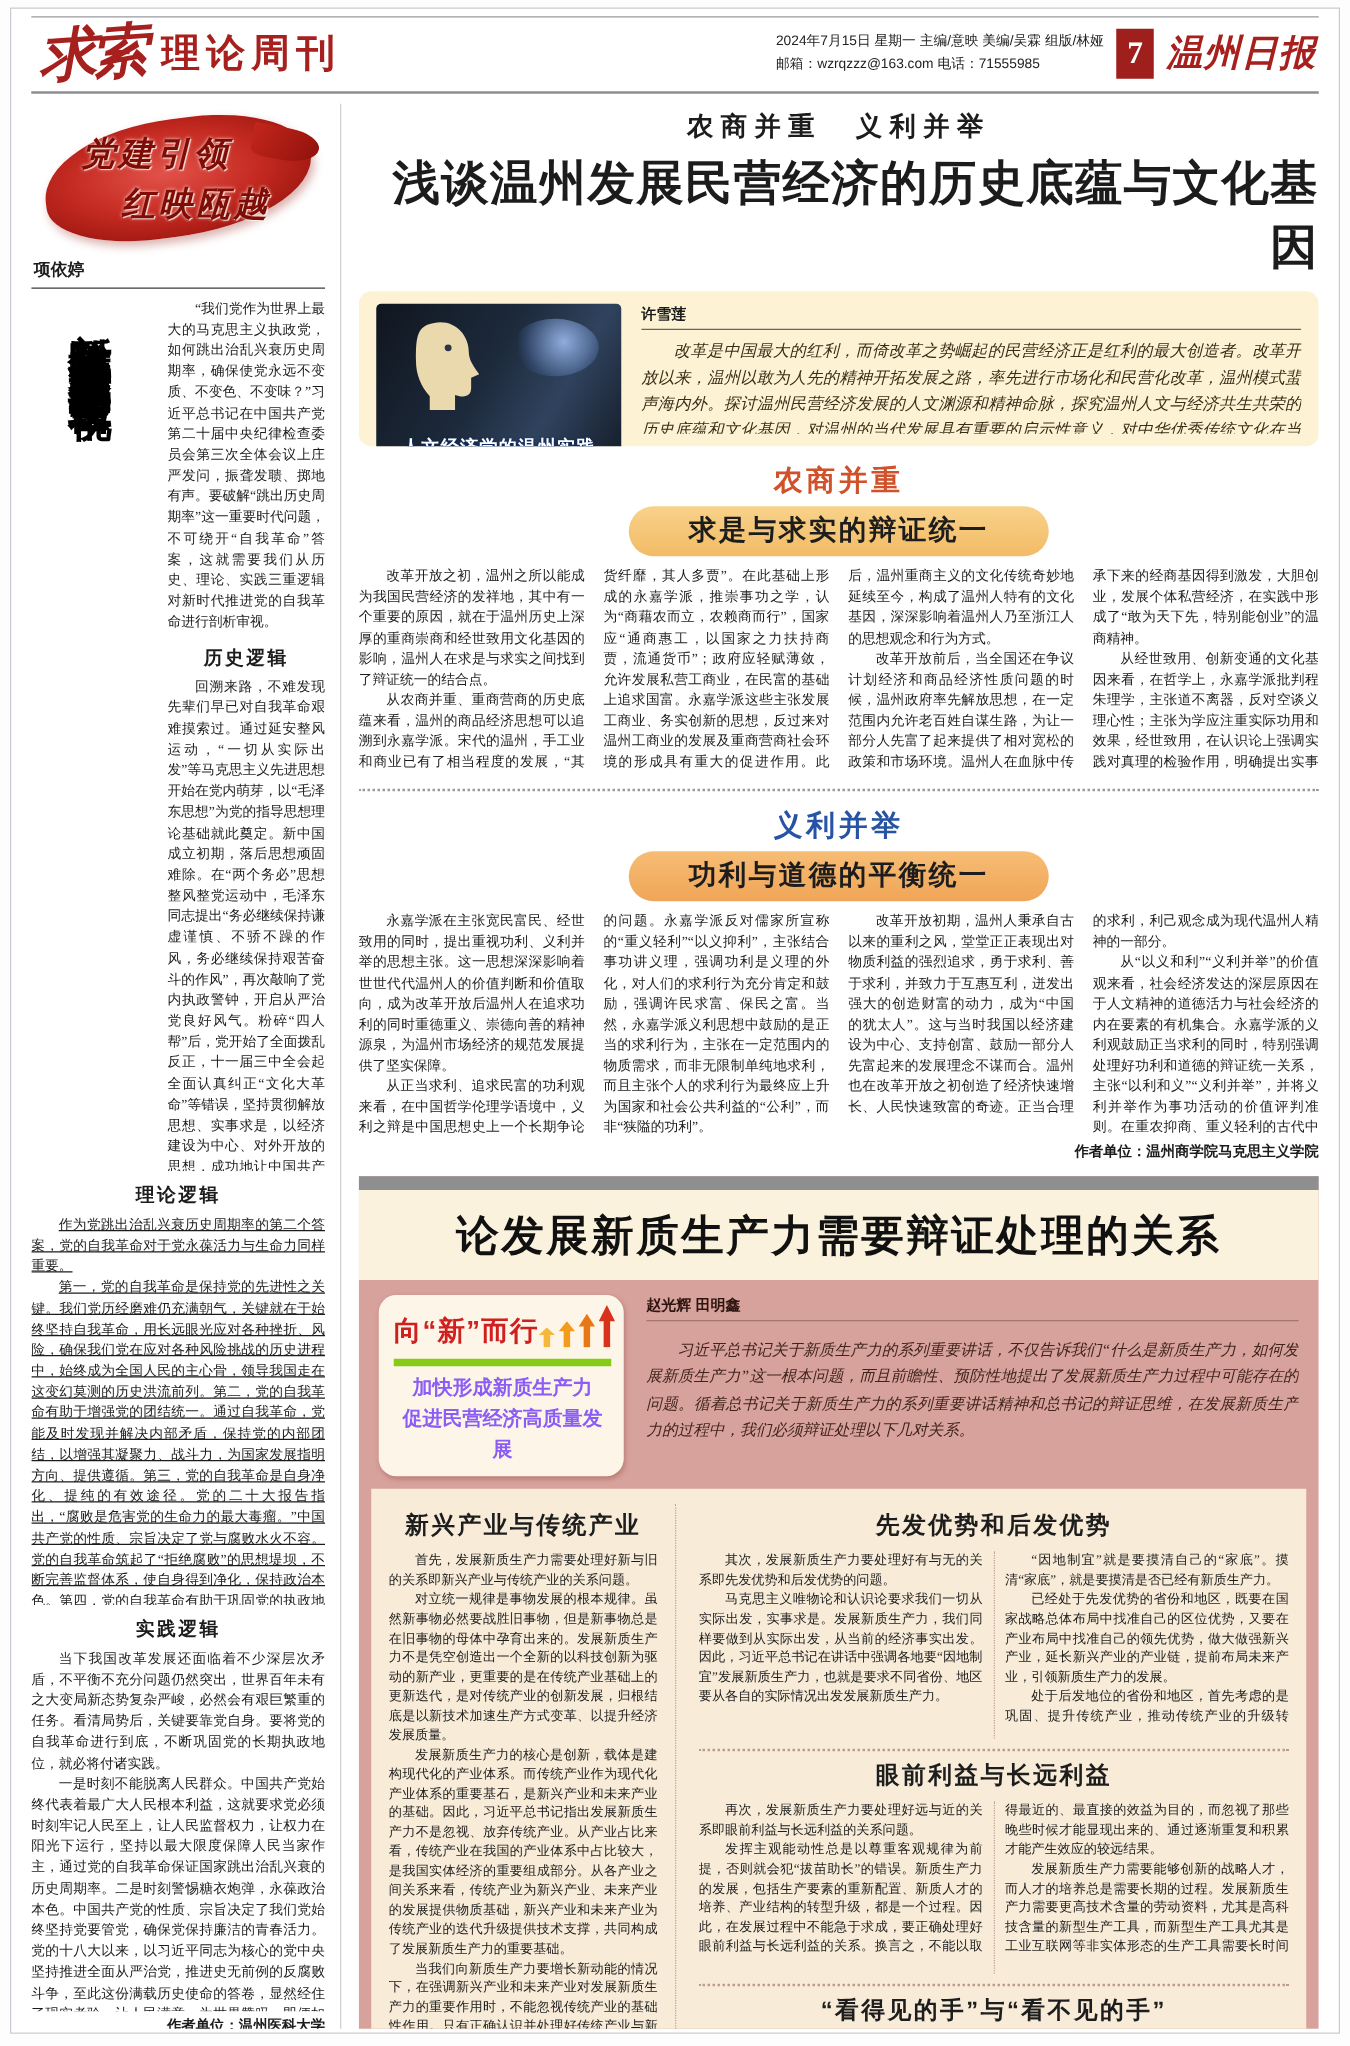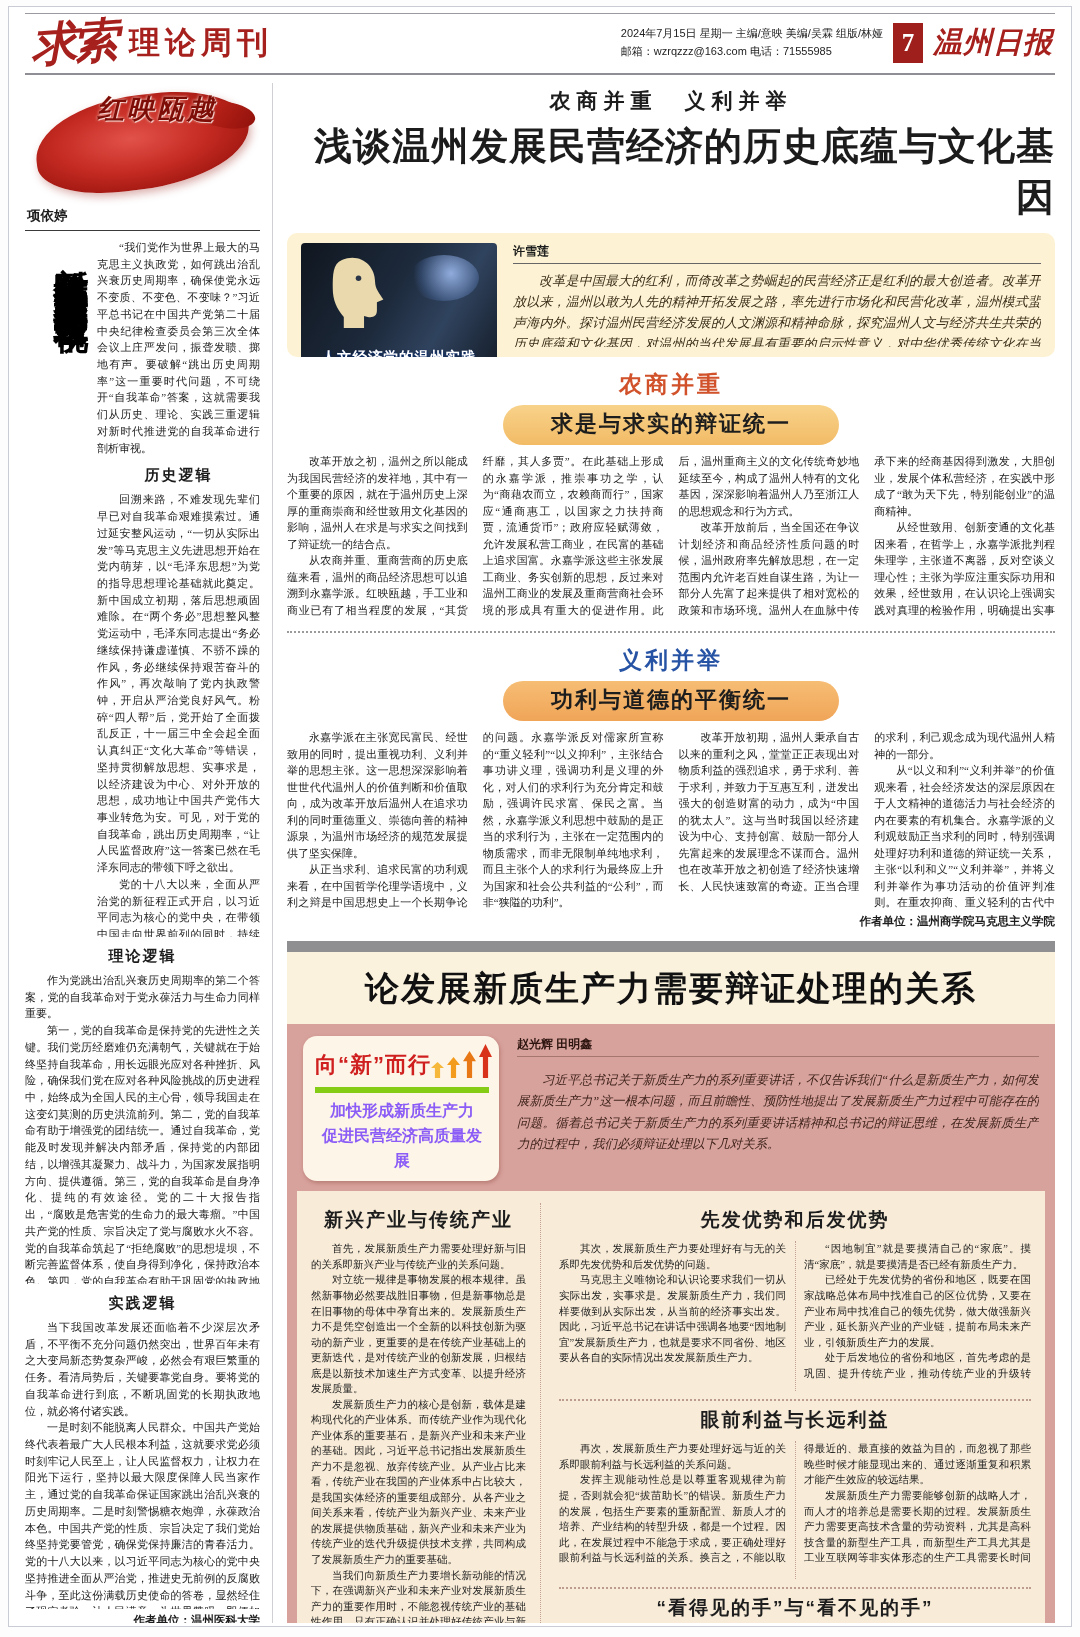--- a/index.html
+++ b/index.html
@@ -26,26 +26,26 @@
   
   .pj-logo { position:relative; height:112px; margin:4px 6px 6px 6px; }
   .flag { position:absolute; inset:8px 4px 10px 4px; background:radial-gradient(ellipse at 45% 45%, #e2524a 0%, #c52b22 45%, #9c150f 80%); border-radius:54% 46% 58% 42% / 62% 48% 60% 40%; transform:rotate(-7deg); box-shadow:2px 4px 8px rgba(150,30,20,.35); }
   .flag:after { content:""; position:absolute; right:-8px; top:18px; width:54px; height:26px; background:linear-gradient(115deg,#c3261c,#8f110b); border-radius:0 60% 70% 30%; transform:rotate(18deg); }
   .pj-l1,.pj-l2 { position:relative; font-family:"DejaVu Serif",serif; font-style:italic; font-weight:900; color:#7d0d06; font-size:27px; letter-spacing:3px; text-shadow:0 0 3px rgba(255,240,230,.95),1px 1px 0 rgba(255,255,255,.7); }
   .pj-l1 { padding:18px 0 0 34px; }
   .pj-l2 { padding:4px 0 0 66px; }
   .author-line { font-weight:700; font-size:13.5px; border-bottom:1px solid #3a3a3a; padding:2px 2px 5px 2px; margin-bottom:8px; font-family:"Liberation Sans","DejaVu Sans",sans-serif; }
   .upper { display:flex; gap:8px; height:698px; overflow:hidden; }
   .vhead { writing-mode:vertical-rl; text-orientation:upright; font-family:"Liberation Sans","DejaVu Sans",sans-serif; font-weight:900; font-size:35px; letter-spacing:3px; line-height:1.0; width:64px; flex:none; color:#000; }
-  .utext { flex:1; overflow:hidden; }
+  .utext { flex:1; overflow:hidden;margin-left:37px; }
   .left-col p { font-size:11px; line-height:1.52; text-align:justify; text-indent:2em; margin:0; }
   .left-col h3 { text-align:center; font-size:15px; letter-spacing:2px; margin:10px 0 6px 0; font-family:"Liberation Sans","DejaVu Sans",sans-serif; }
   .lower { margin-top:6px; }
   .fixh { overflow:hidden; }
-  .theory { height:312px; }
+  .theory { height:312px;text-decoration:underline; }
   .practice { height:290px; }
   .byline { font-weight:700; font-size:11.5px; text-align:right; margin-top:4px; font-family:"Liberation Sans","DejaVu Sans",sans-serif; }
 
   
   .kicker { text-align:center; font-size:21px; letter-spacing:6px; font-weight:700; margin-top:4px; }
   .headline { text-align:right; font-size:38px; font-weight:900; letter-spacing:1px; margin:6px 0 10px 0; font-family:"Liberation Serif","DejaVu Serif",serif; }
   .intro-box { background:#fdf3d4; border-radius:10px; padding:10px 14px; display:flex; gap:16px; height:124px; overflow:hidden; }
   .human-logo { width:196px; height:128px; flex:none; background:linear-gradient(120deg,#10161f 0%,#1d2a3c 45%,#30435e 70%,#141c28 100%); border-radius:4px; position:relative; overflow:hidden; }
   .human-logo svg { position:absolute; left:6px; top:4px; }
   .hl-spark { position:absolute; right:18px; top:12px; width:70px; height:46px; background:radial-gradient(circle at 60% 40%, rgba(170,200,255,.8), rgba(90,130,200,.25) 60%, transparent 75%); border-radius:50%; }
@@ -116,20 +116,21 @@
         <div class="page-badge">7</div>
         <div class="paper-name">温州日报</div>
       </div>
     </header>
 
     <div class="content">
 
       <aside class="left-col">
         <div class="pj-logo">
           <div class="flag"></div>
+          <div class="pj-l1">党建引领</div>
           <div class="pj-l2">红映瓯越</div>
         </div>
         <div class="author-line">项依婷</div>
         <div class="upper">
           <div class="vhead">新时代推进党的自我革命的三重逻辑审视</div>
           <div class="utext">
             <p class="intro">“我们党作为世界上最大的马克思主义执政党，如何跳出治乱兴衰历史周期率，确保使党永远不变质、不变色、不变味？”习近平总书记在中国共产党第二十届中央纪律检查委员会第三次全体会议上庄严发问，振聋发聩、掷地有声。要破解“跳出历史周期率”这一重要时代问题，不可绕开“自我革命”答案，这就需要我们从历史、理论、实践三重逻辑对新时代推进党的自我革命进行剖析审视。</p>
             <h3>历史逻辑</h3>
             <div>
                 <p>回溯来路，不难发现先辈们早已对自我革命艰难摸索过。通过延安整风运动，“一切从实际出发”等马克思主义先进思想开始在党内萌芽，以“毛泽东思想”为党的指导思想理论基础就此奠定。新中国成立初期，落后思想顽固难除。在“两个务必”思想整风整党运动中，毛泽东同志提出“务必继续保持谦虚谨慎、不骄不躁的作风，务必继续保持艰苦奋斗的作风”，再次敲响了党内执政警钟，开启从严治党良好风气。粉碎“四人帮”后，党开始了全面拨乱反正，十一届三中全会起全面认真纠正“文化大革命”等错误，坚持贯彻解放思想、实事求是，以经济建设为中心、对外开放的思想，成功地让中国共产党伟大事业转危为安。可见，对于党的自我革命，跳出历史周期率，“让人民监督政府”这一答案已然在毛泽东同志的带领下呼之欲出。</p>
@@ -171,21 +172,21 @@
             <p class="m-intro">改革是中国最大的红利，而倚改革之势崛起的民营经济正是红利的最大创造者。改革开放以来，温州以敢为人先的精神开拓发展之路，率先进行市场化和民营化改革，温州模式蜚声海内外。探讨温州民营经济发展的人文渊源和精神命脉，探究温州人文与经济共生共荣的历史底蕴和文化基因，对温州的当代发展具有重要的启示性意义，对中华优秀传统文化在当代的创造性转化和创新性发展也有着宝贵的参考性价值。</p>
           </div>
         </div>
 
         <section>
           <h2 class="sec-title t-orange">农商并重</h2>
           <div class="pill pill1">求是与求实的辩证统一</div>
           <div class="cols4 h-s1">
             <div>
                 <p>改革开放之初，温州之所以能成为我国民营经济的发祥地，其中有一个重要的原因，就在于温州历史上深厚的重商崇商和经世致用文化基因的影响，温州人在求是与求实之间找到了辩证统一的结合点。</p>
-                <p>从农商并重、重商营商的历史底蕴来看，温州的商品经济思想可以追溯到永嘉学派。红映瓯越，手工业和商业已有了相当程度的发展，“其货纤靡，其人多贾”。在此基础上形成的永嘉学派，推崇事功之学，认为“商藉农而立，农赖商而行”，国家应“通商惠工，以国家之力扶持商贾，流通货币”；政府应轻赋薄敛，允许发展私营工商业，在民富的基础上追求国富。永嘉学派这些主张发展工商业、务实创新的思想，反过来对温州工商业的发展及重商营商社会环境的形成具有重大的促进作用。此后，温州重商主义的文化传统奇妙地延续至今，构成了温州人特有的文化基因，深深影响着温州人乃至浙江人的思想观念和行为方式。</p>
+                <p>从农商并重、重商营商的历史底蕴来看，温州的商品经济思想可以追溯到永嘉学派。宋代的温州，手工业和商业已有了相当程度的发展，“其货纤靡，其人多贾”。在此基础上形成的永嘉学派，推崇事功之学，认为“商藉农而立，农赖商而行”，国家应“通商惠工，以国家之力扶持商贾，流通货币”；政府应轻赋薄敛，允许发展私营工商业，在民富的基础上追求国富。永嘉学派这些主张发展工商业、务实创新的思想，反过来对温州工商业的发展及重商营商社会环境的形成具有重大的促进作用。此后，温州重商主义的文化传统奇妙地延续至今，构成了温州人特有的文化基因，深深影响着温州人乃至浙江人的思想观念和行为方式。</p>
                 <p>改革开放前后，当全国还在争议计划经济和商品经济性质问题的时候，温州政府率先解放思想，在一定范围内允许老百姓自谋生路，为让一部分人先富了起来提供了相对宽松的政策和市场环境。温州人在血脉中传承下来的经商基因得到激发，大胆创业，发展个体私营经济，在实践中形成了“敢为天下先，特别能创业”的温商精神。</p>
                 <p>从经世致用、创新变通的文化基因来看，在哲学上，永嘉学派批判程朱理学，主张道不离器，反对空谈义理心性；主张为学应注重实际功用和效果，经世致用，在认识论上强调实践对真理的检验作用，明确提出实事求是的有的放矢论，强调求是与求实的辩证统一。在实践中，永嘉学派以国家治理和富民富国为研究对象，提出“善为国者，务实而不务虚”，提倡“讲实事、究实理、求实效、谋实功”的治国理念，主张“通世变”“主变通”，具有很强的改革意识和创新精神。</p>
               </div>
           </div>
         </section>
 
         <div class="dotted"></div>
 
         <section>
           <h2 class="sec-title t-blue">义利并举</h2>

